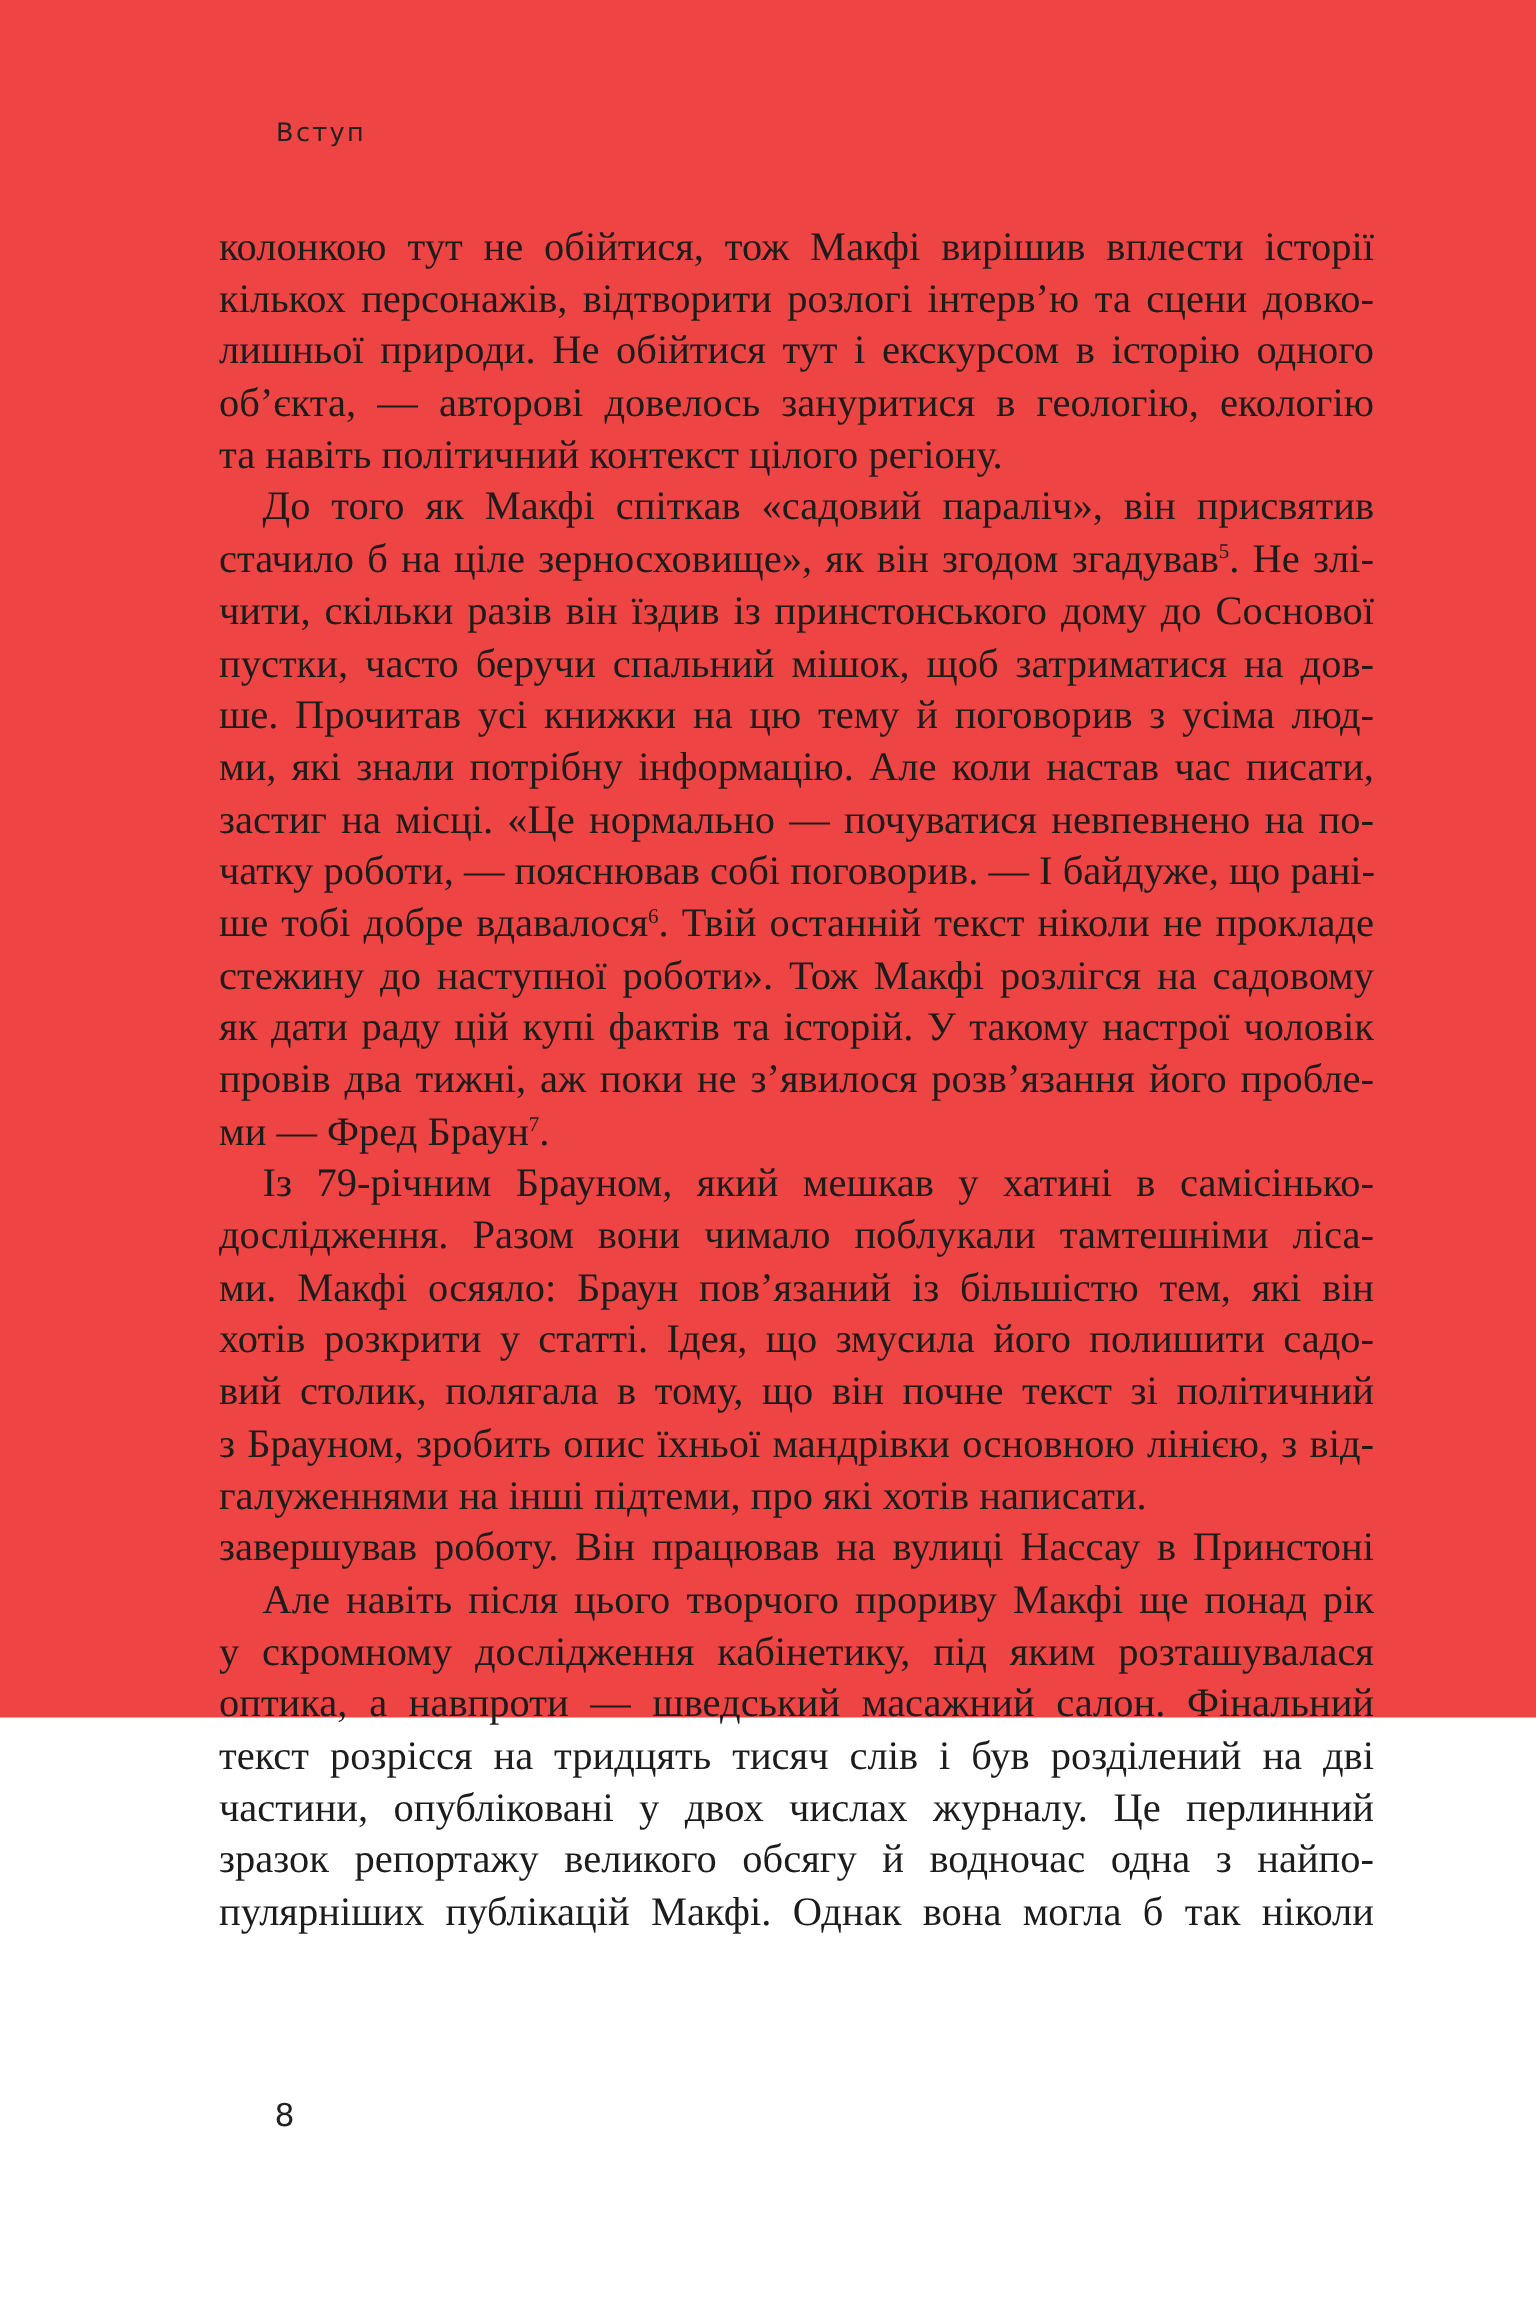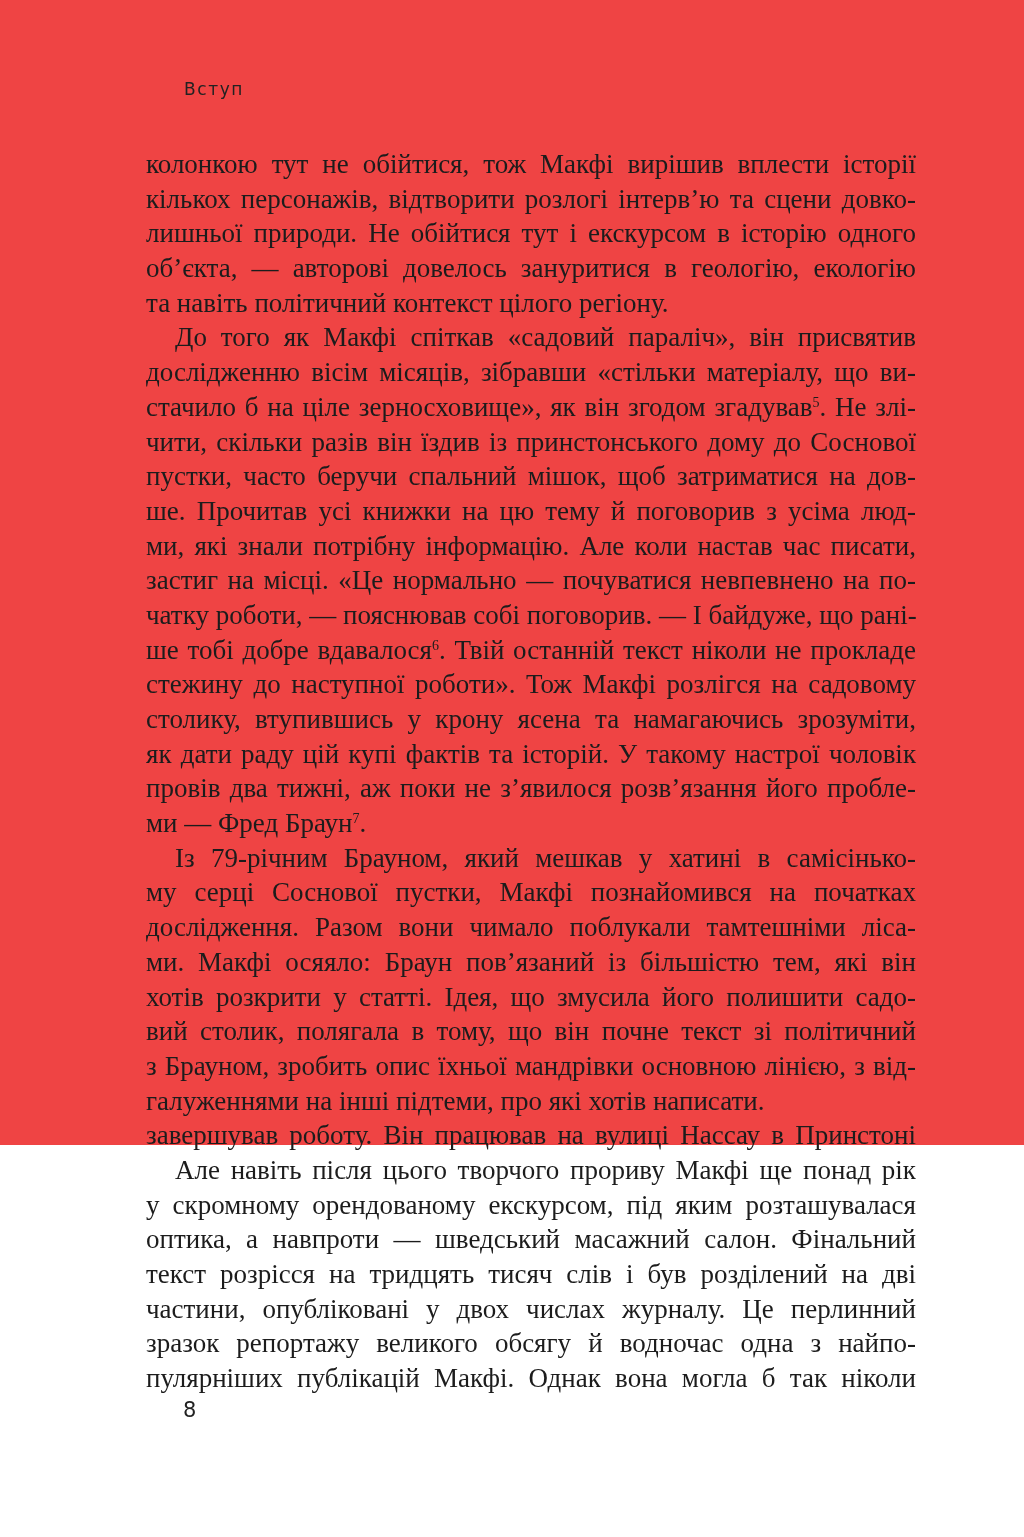--- a/index.html
+++ b/index.html
@@ -38,51 +38,48 @@
     <div>
       <span class="line">колонкою тут не обійтися, тож Макфі вирішив вплести історії</span>
       <span class="line">кількох персонажів, відтворити розлогі інтерв’ю та сцени довко-</span>
       <span class="line">лишньої природи. Не обійтися тут і екскурсом в історію одного</span>
       <span class="line">об’єкта, — авторові довелось зануритися в геологію, екологію</span>
       <span class="line last">та навіть політичний контекст цілого регіону.</span>
     </div>
 
     <div>
       <span class="line indent">До того як Макфі спіткав «садовий параліч», він присвятив</span>
-      <span class="line">дослідженню вісім місяців, зібравши «стільки матеріалу, що ви-</span>
       <span class="line"><span>стачило б на ціле зерносховище», як він згодом згадував</span><sup>5</sup><span>. Не злі-</span></span>
       <span class="line">чити, скільки разів він їздив із принстонського дому до Соснової</span>
       <span class="line">пустки, часто беручи спальний мішок, щоб затриматися на дов-</span>
       <span class="line">ше. Прочитав усі книжки на цю тему й поговорив з усіма люд-</span>
       <span class="line">ми, які знали потрібну інформацію. Але коли настав час писати,</span>
       <span class="line">застиг на місці. «Це нормально — почуватися невпевнено на по-</span>
       <span class="line">чатку роботи, — пояснював собі поговорив. — І байдуже, що рані-</span>
       <span class="line"><span>ше тобі добре вдавалося</span><sup>6</sup><span>. Твій останній текст ніколи не прокладе</span></span>
       <span class="line">стежину до наступної роботи». Тож Макфі розлігся на садовому</span>
-      <span class="line">столику, втупившись у крону ясена та намагаючись зрозуміти,</span>
       <span class="line">як дати раду цій купі фактів та історій. У такому настрої чоловік</span>
       <span class="line">провів два тижні, аж поки не з’явилося розв’язання його пробле-</span>
       <span class="line last"><span>ми — Фред Браун</span><sup>7</sup><span>.</span></span>
     </div>
 
     <div>
       <span class="line indent">Із 79-річним Брауном, який мешкав у хатині в самісінько-</span>
-      <span class="line">му серці Соснової пустки, Макфі познайомився на початках</span>
       <span class="line">дослідження. Разом вони чимало поблукали тамтешніми ліса-</span>
       <span class="line">ми. Макфі осяяло: Браун пов’язаний із більшістю тем, які він</span>
       <span class="line">хотів розкрити у статті. Ідея, що змусила його полишити садо-</span>
       <span class="line">вий столик, полягала в тому, що він почне текст зі політичний</span>
       <span class="line">з Брауном, зробить опис їхньої мандрівки основною лінією, з від-</span>
       <span class="line last">галуженнями на інші підтеми, про які хотів написати.</span>
     </div>
 
     <div>
       <span class="line">завершував роботу. Він працював на вулиці Нассау в Принстоні</span>
       <span class="line indent">Але навіть після цього творчого прориву Макфі ще понад рік</span>
-      <span class="line">у скромному орендованому екскурсом, під яким розташувалася</span>
+      <span class="line">у скромному дослідження кабінетику, під яким розташувалася</span>
       <span class="line">оптика, а навпроти — шведський масажний салон. Фінальний</span>
       <span class="line">текст розрісся на тридцять тисяч слів і був розділений на дві</span>
       <span class="line">частини, опубліковані у двох числах журналу. Це перлинний</span>
       <span class="line">зразок репортажу великого обсягу й водночас одна з найпо-</span>
       <span class="line">пулярніших публікацій Макфі. Однак вона могла б так ніколи</span>
     </div>
   </div>
 
   <div class="folio">8</div>
 </div>

